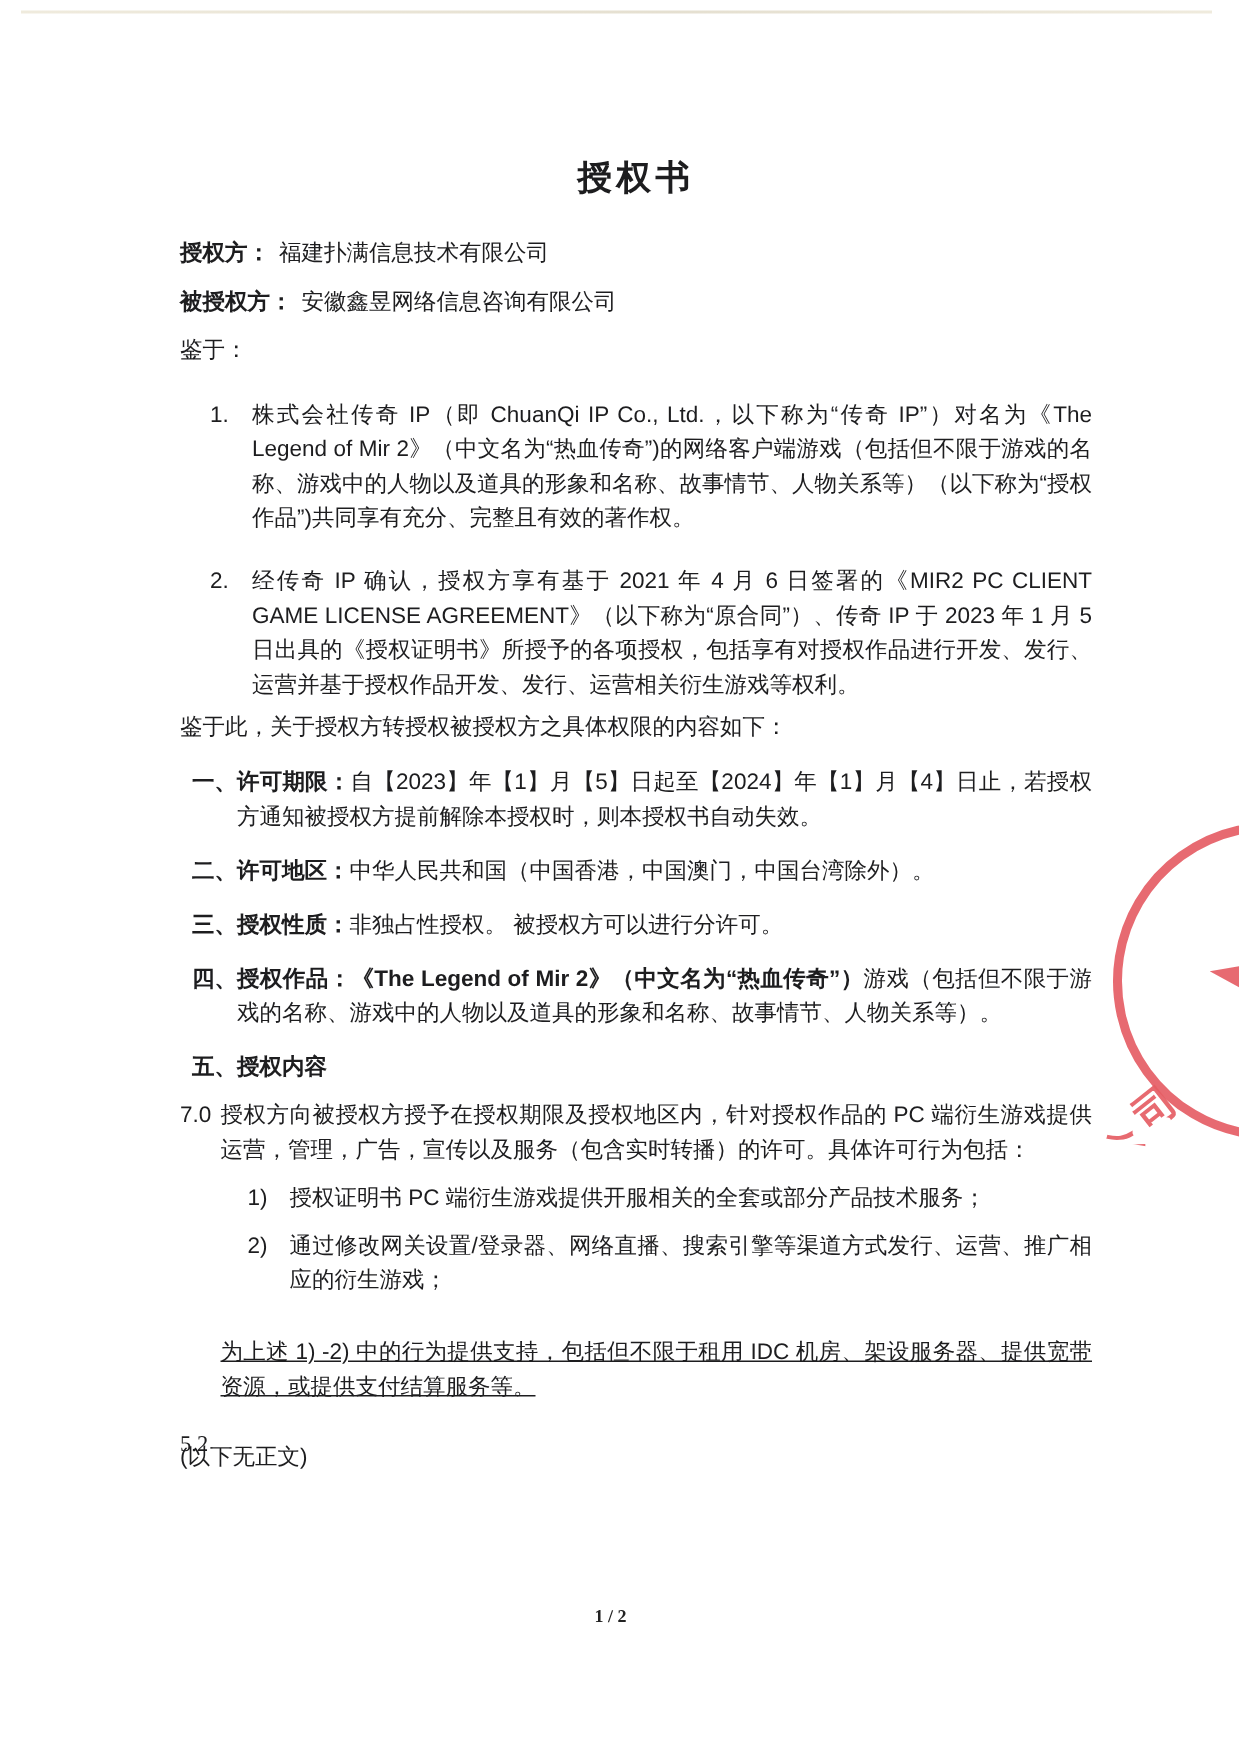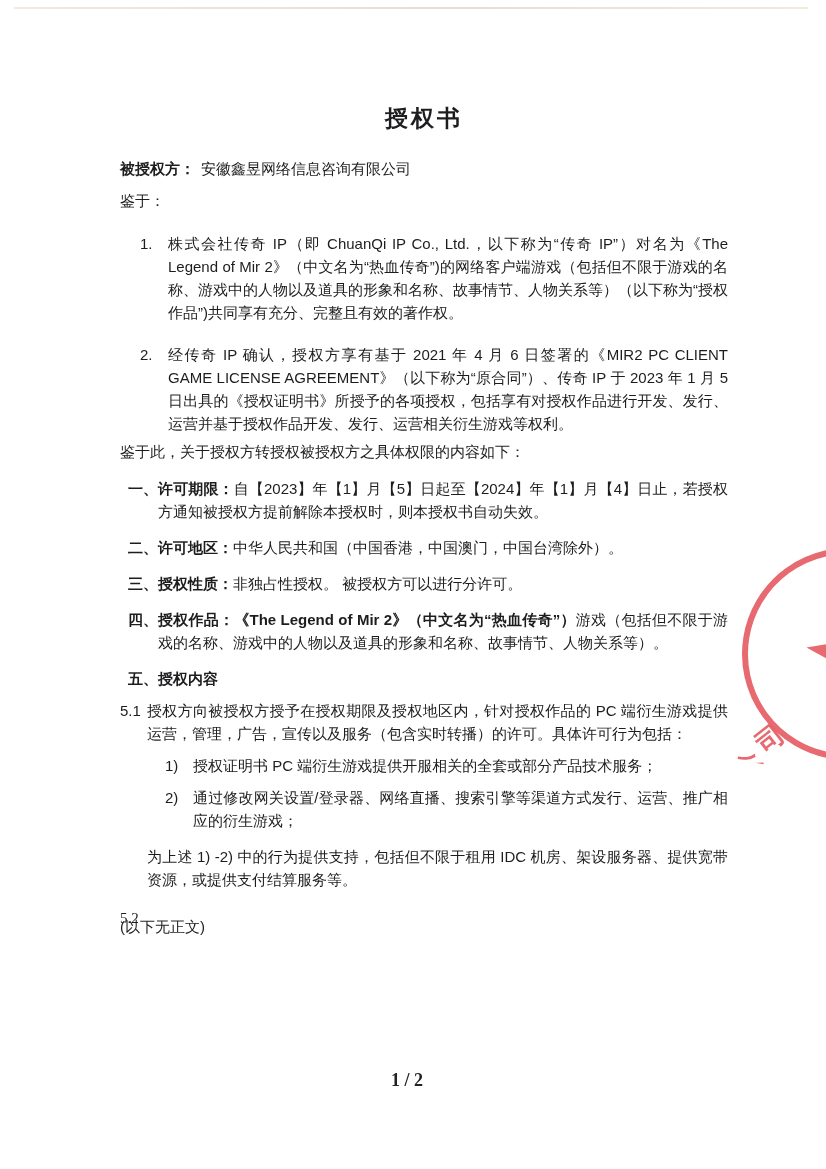--- a/index.html
+++ b/index.html
@@ -49,47 +49,50 @@
     position:relative;
     padding-left:27px;
   }
   .clause .num{position:absolute;left:0;top:0;}
   .subitem{
     margin-top:9px;
     position:relative;
     padding-left:73px;
   }
   .subitem .num{position:absolute;left:45px;top:0;}
-  .note{margin-top:13px;padding-left:27px;}
+  .note{margin-top:25px;padding-left:27px;text-decoration:underline;}
   .clause.c52{margin-top:16px;font-family:Liberation Serif, serif;}
   .nomore{margin-top:24px;}
   .page-footer{
     position:absolute;top:1070px;left:0;width:814px;
     text-align:center;
     font-family:"Liberation Serif","DejaVu Serif",serif;
-    font-weight:bold;font-size:18px;color:#222;
+    font-weight:bold;font-size:12px;color:#222;
   }
   .seal{
     position:absolute;left:726px;top:532px;
     width:244px;height:244px;
     transform:rotate(9deg);
     opacity:.88;
     mix-blend-mode:multiply;
     pointer-events:none;
   }
 </style>
 </head>
 <body>
 
 <div class="scan-edge"></div>
 
 <div class="content">
 
   <div class="title">授权书</div>
 
+  <p class="party">
+    <span class="b">授权方：</span><span>福建扑满信息技术有限公司</span>
+  </p>
   <p class="party">
     <span class="b">被授权方：</span><span>安徽鑫昱网络信息咨询有限公司</span>
   </p>
 
   <p class="plain">鉴于：</p>
 
   <div class="witem">
     <span class="num">1.</span>
     <span>株式会社传奇 IP（即 ChuanQi IP Co., Ltd.，以下称为“传奇 IP”）对名为《The Legend of Mir 2》（中文名为“热血传奇”)的网络客户端游戏（包括但不限于游戏的名称、游戏中的人物以及道具的形象和名称、故事情节、人物关系等）（以下称为“授权作品”)共同享有充分、完整且有效的著作权。</span>
   </div>
@@ -119,21 +122,21 @@
     <span class="marker">四、</span>
     <span class="b">授权作品：</span><span class="b">《The Legend of Mir 2》（中文名为“热血传奇”）</span><span>游戏（包括但不限于游戏的名称、游戏中的人物以及道具的形象和名称、故事情节、人物关系等）。</span>
   </div>
 
   <div class="sec">
     <span class="marker">五、</span>
     <span class="b">授权内容</span>
   </div>
 
   <div class="clause">
-    <span class="num">5.1</span>
+    <span class="num">7.0</span>
     <span>授权方向被授权方授予在授权期限及授权地区内，针对授权作品的 PC 端衍生游戏提供运营，管理，广告，宣传以及服务（包含实时转播）的许可。具体许可行为包括：</span>
   </div>
 
   <div class="subitem">
     <span class="num">1)</span>
     <span>授权证明书 PC 端衍生游戏提供开服相关的全套或部分产品技术服务；</span>
   </div>
   <div class="subitem">
     <span class="num">2)</span>
     <span>通过修改网关设置/登录器、网络直播、搜索引擎等渠道方式发行、运营、推广相应的衍生游戏；</span>

